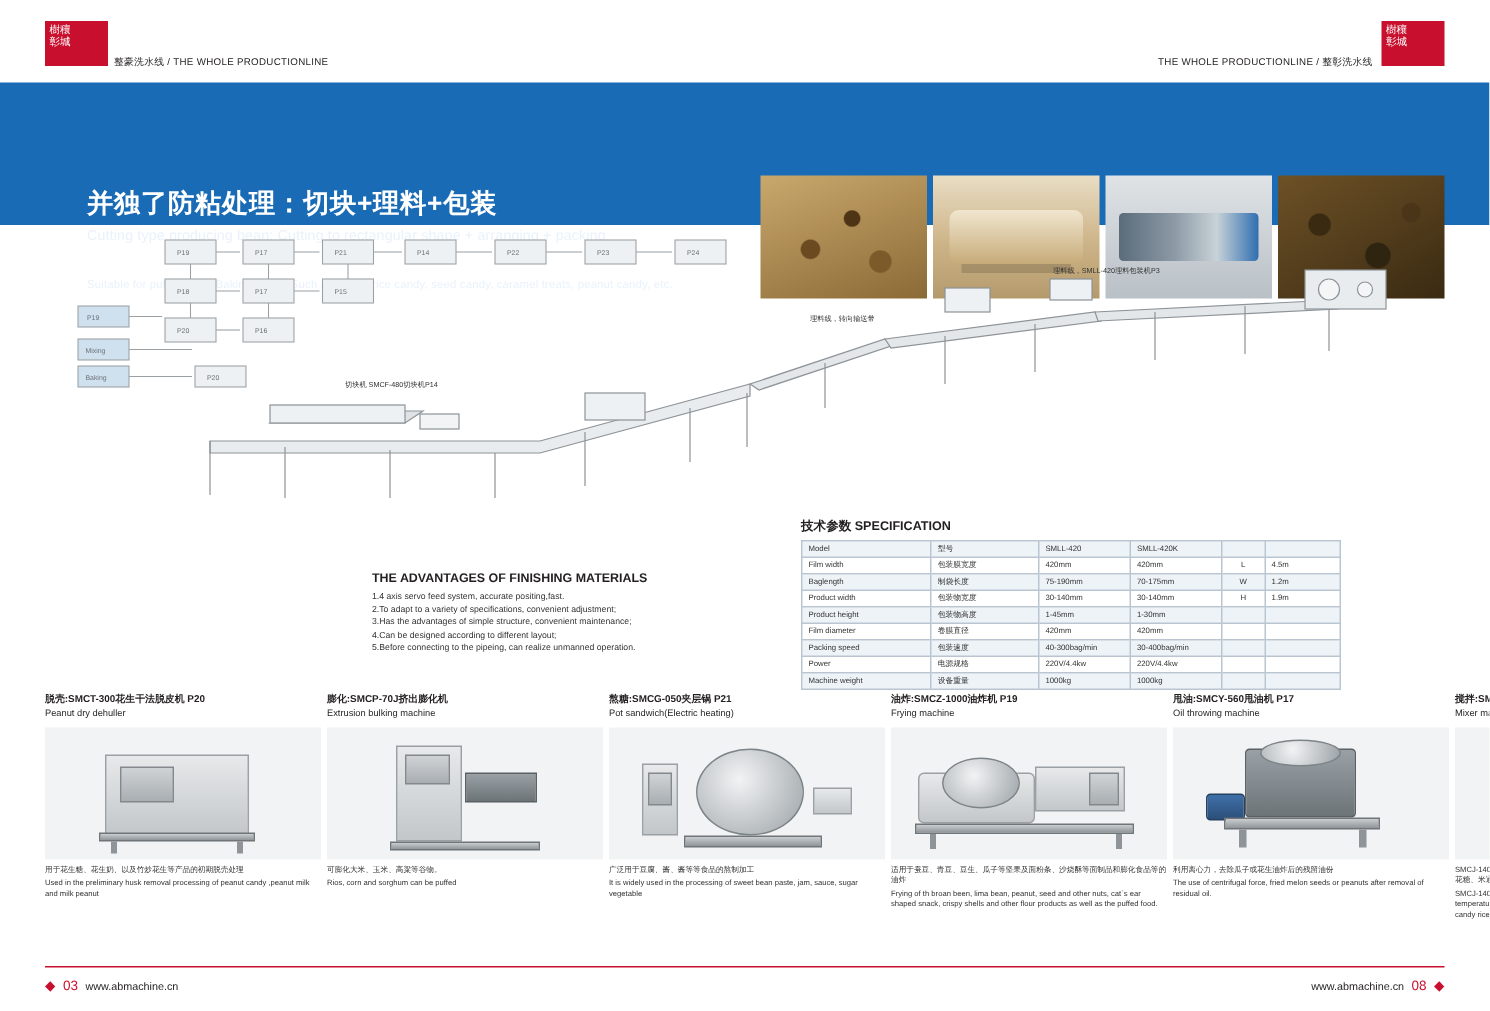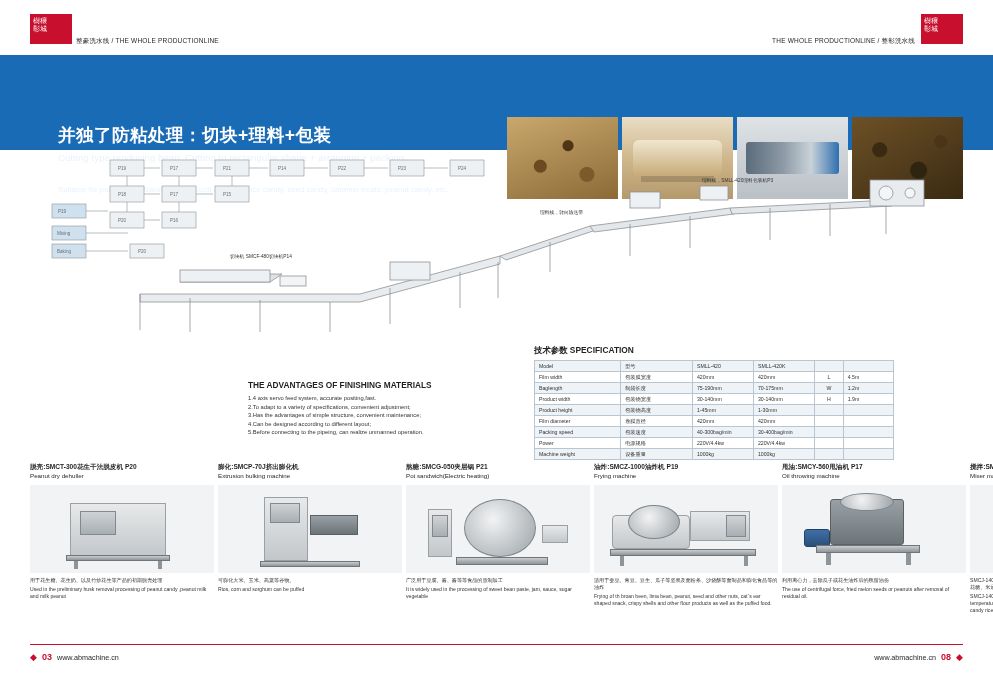--- a/index.html
+++ b/index.html
@@ -139,21 +139,21 @@
 
   
   .footer {
     position:absolute; left:0; bottom:0; width:993px; height:30px; background:#fff;
   }
   .foot-line {
     position:absolute; left:30px; right:30px; top:0; height:1px; background:#c8102e;
   }
   .foot-left { position:absolute; left:30px; top:8px; display:flex; align-items:center; gap:5px; }
   .foot-right { position:absolute; right:30px; top:8px; display:flex; align-items:center; gap:5px; }
-  .pg { color:#c8102e; font-size:9px; font-weight:bold; }
+  .pg { color:#c8102e; font-size:9px; font-weight:normal; }
   .url { font-size:7.2px; color:#231f20; }
   .redmark { color:#c8102e; font-size:9px; }
 </style>
 </head>
 <body>
 
 <div class="header">
   <div class="logo-box logo-left">
     <div class="lb-row">樹穰</div>
     <div class="lb-row">彰城</div>

